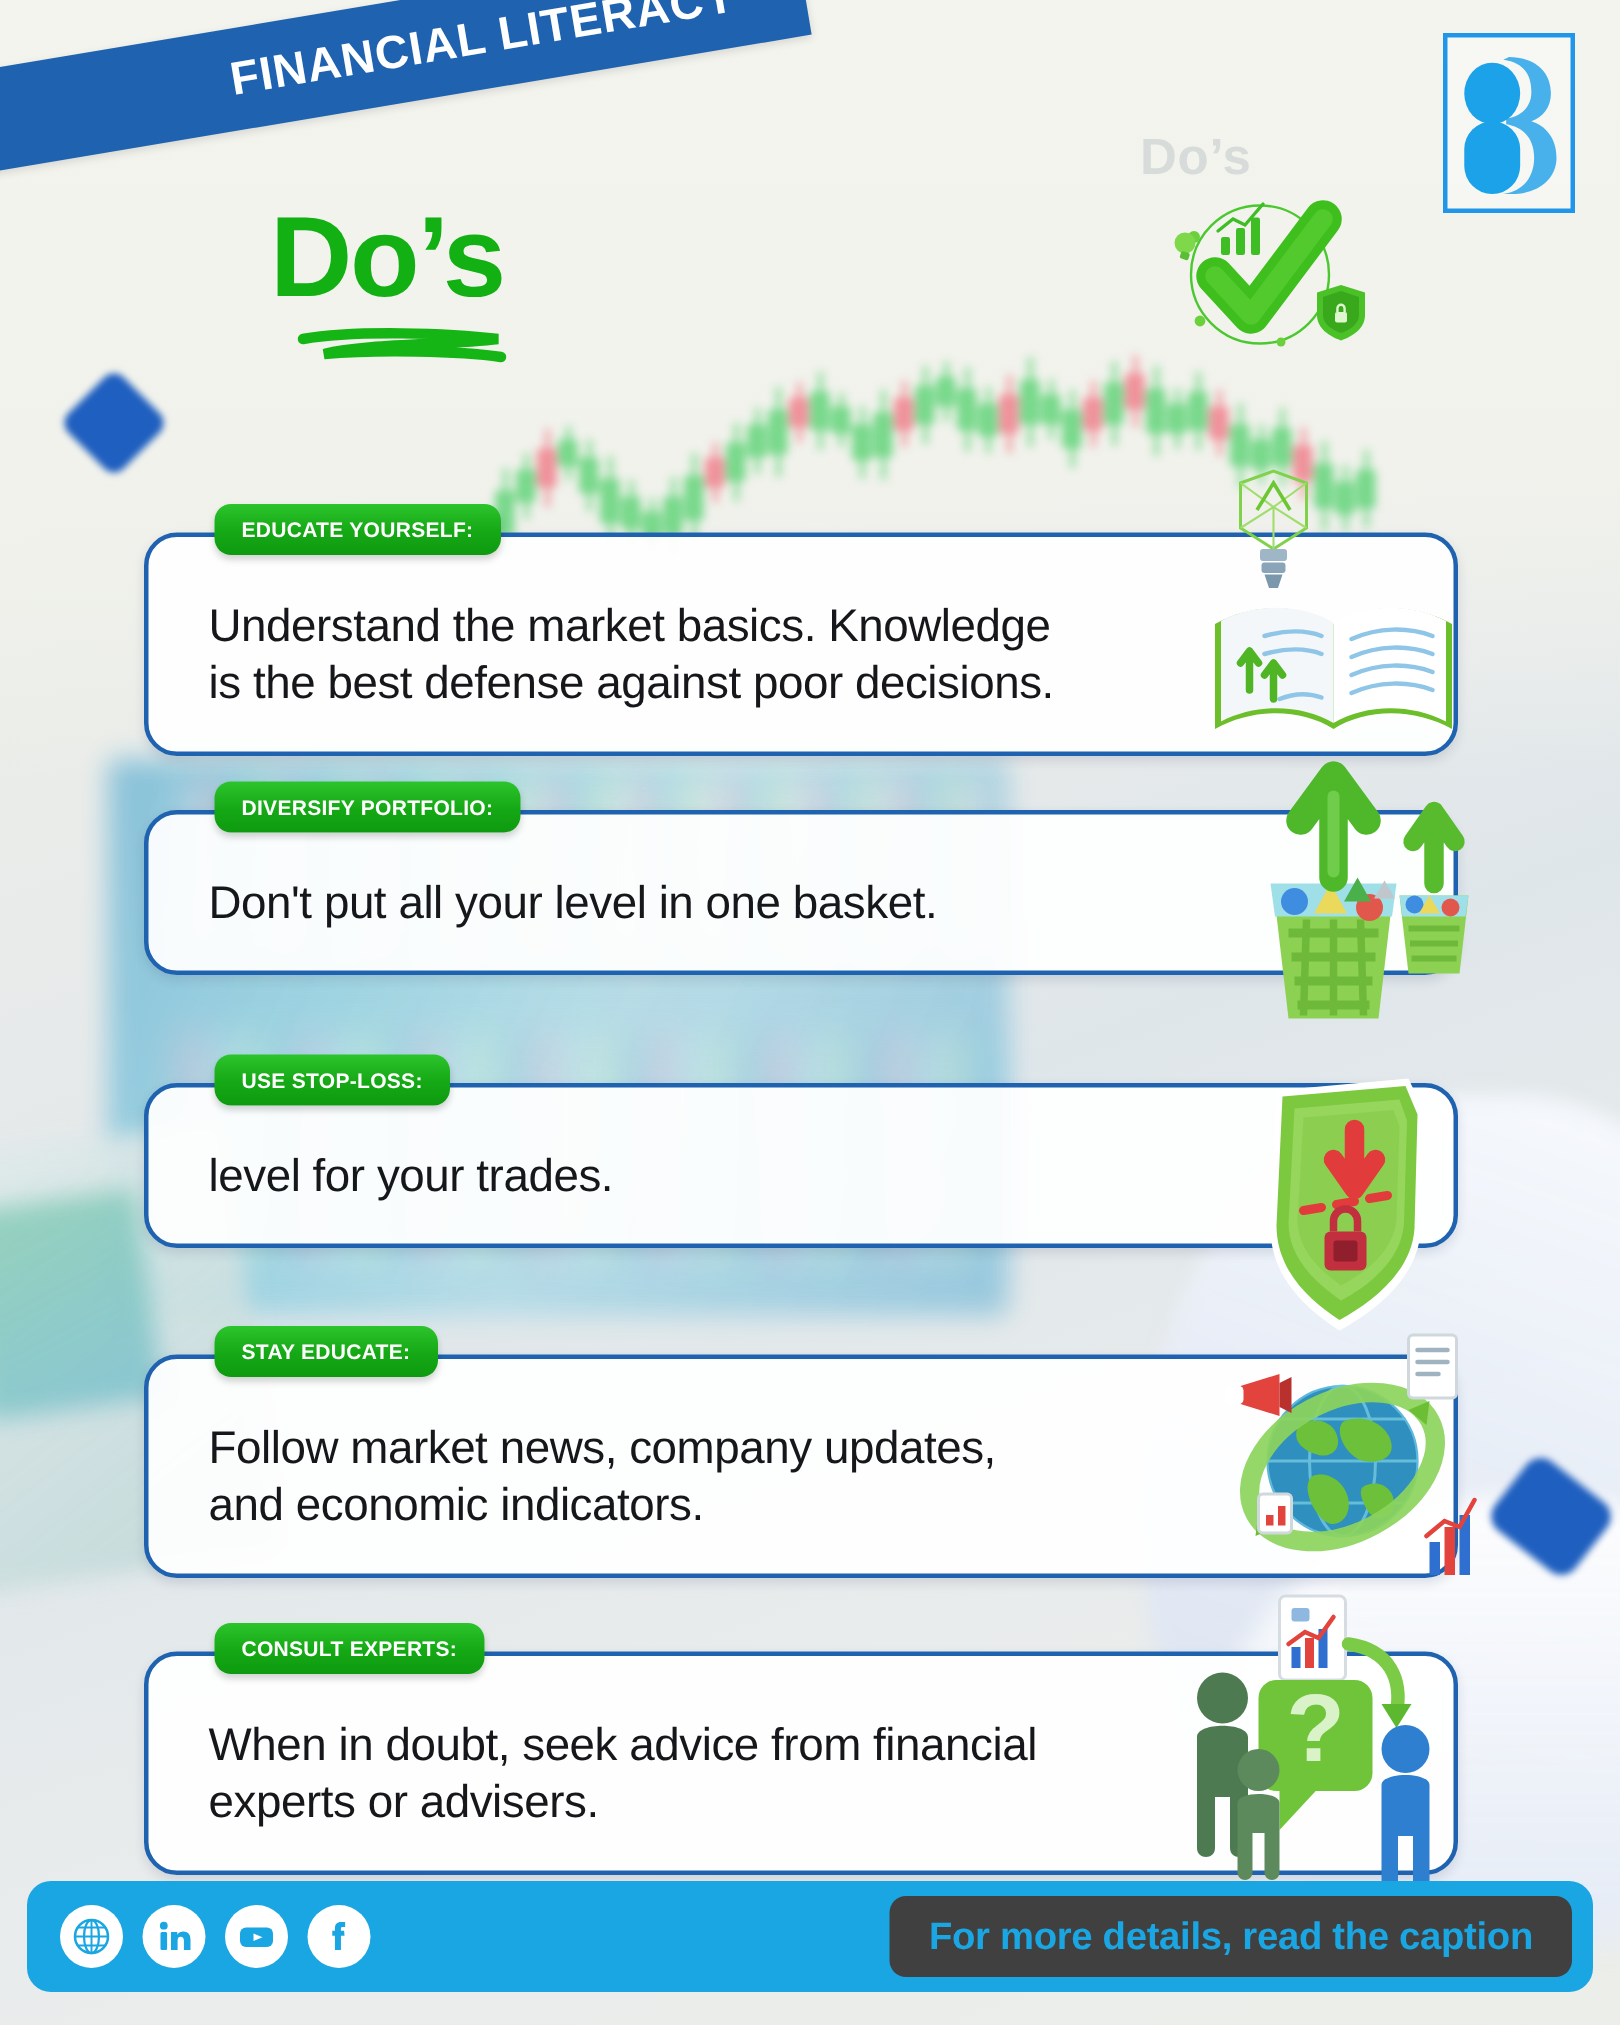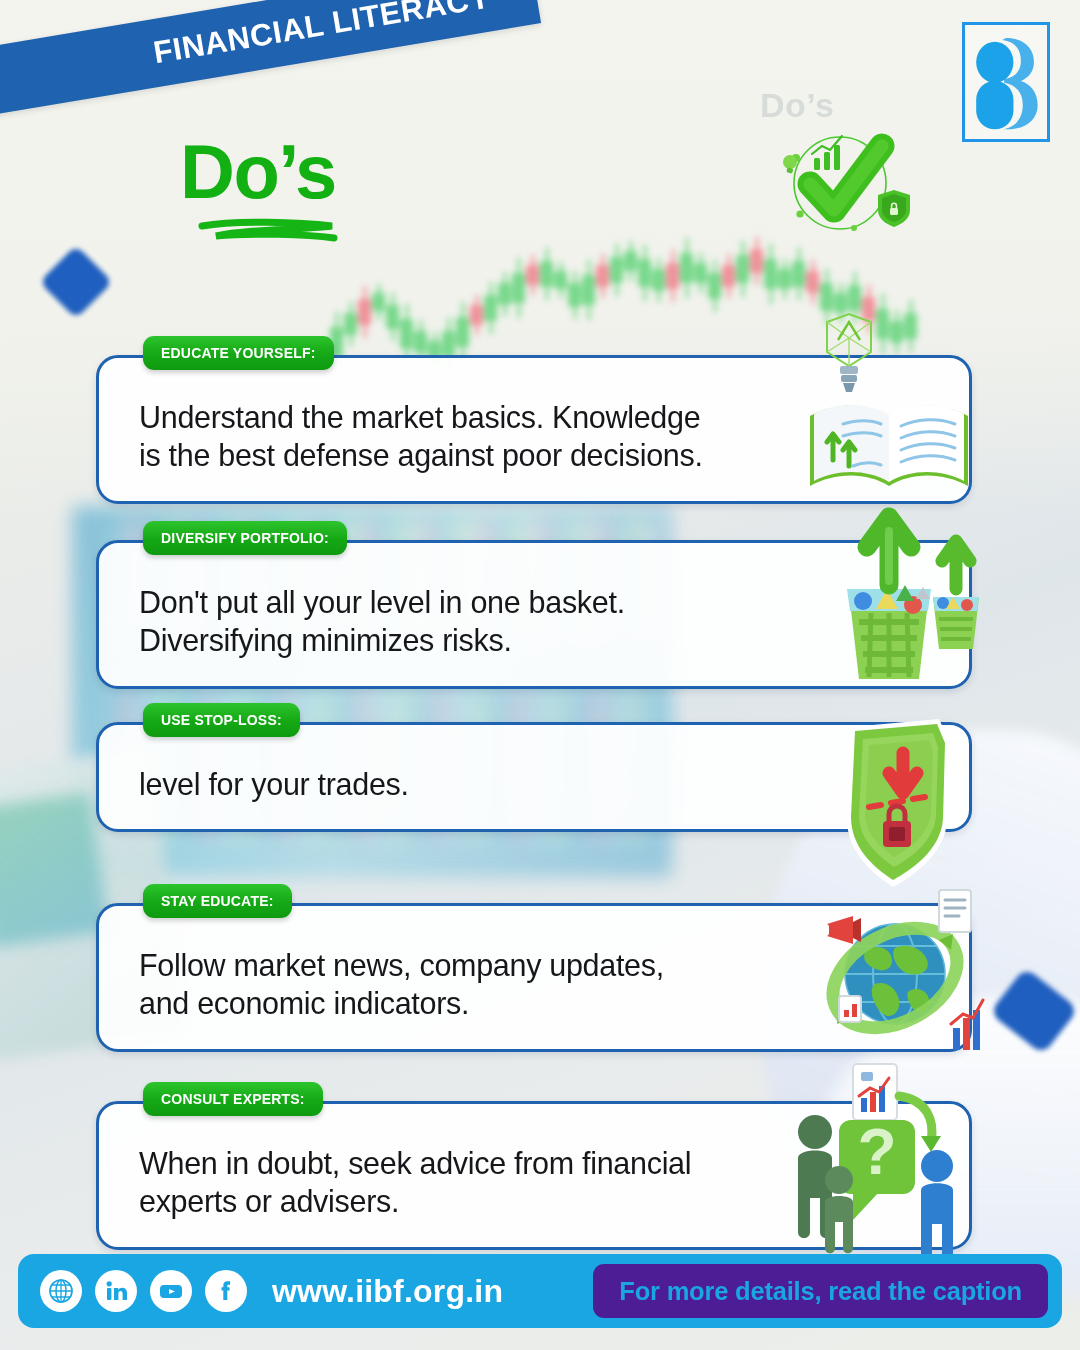--- a/index.html
+++ b/index.html
@@ -238,21 +238,21 @@
   .site-url {
     color: #ffffff;
     font-size: 32px;
     font-weight: bold;
     letter-spacing: .2px;
     margin-left: 12px;
     white-space: nowrap;
   }
   .caption-pill {
     margin-left: auto;
-    background: #4c1d95;
+    background: #404040;
     border-radius: 11px;
     height: 54px;
     display: flex; align-items: center; justify-content: center;
     padding: 0 26px;
   }
   .caption-pill span {
     color: #1aa6e2;
     font-size: 25.5px;
     font-weight: bold;
     letter-spacing: -.2px;
@@ -488,21 +488,20 @@
         <path d="M28 66 L28 42 M22 48 L28 40 L34 48" stroke="#4fb524" stroke-width="5" fill="none" stroke-linecap="round" stroke-linejoin="round"></path>
         <path d="M44 72 L44 50 M38 56 L44 48 L50 56" stroke="#4fb524" stroke-width="5" fill="none" stroke-linecap="round" stroke-linejoin="round"></path>
       </g>
     </svg>
   </div>
 
   <div class="card" style="top:540px;">
     <div class="badge">DIVERSIFY PORTFOLIO:</div>
     <div class="card-body">
       <div class="card-line">Don't put all your level in one basket.</div>
-      <div class="card-line">Diversifying minimizes risks.</div>
     </div>
     <svg class="card-icon" style="top:-42px; right:-22px;" viewBox="0 0 190 200">
 
       <path d="M132 96 L178 96 L172 148 L138 148 Z" fill="#8cd152"></path>
       <path d="M132 96 L178 96 L176 110 L134 110 Z" fill="#9fdfe8"></path>
       <g fill="#6fb93a">
         <rect x="138" y="116" width="34" height="4"></rect>
         <rect x="139" y="126" width="32" height="4"></rect>
         <rect x="140" y="136" width="30" height="4"></rect>
       </g>
@@ -661,19 +660,18 @@
       <svg width="26" height="26" viewBox="0 0 26 26">
         <rect x="2" y="7" width="22" height="13" rx="4" fill="#1aa6e2"></rect>
         <path d="M11 11 L17 13.5 L11 16 Z" fill="#ffffff"></path>
       </svg>
     </div>
     <div class="social">
       <svg width="24" height="24" viewBox="0 0 24 24">
         <path d="M15.4 8.2h-2.1V6.8c0-.7.2-1.1 1.2-1.1h1.6V2.3h-2.6c-3 0-4.2 1.6-4.2 4.2v1.7H7.5v3.3h1.8V21h4V11.5h2.4Z" fill="#1aa6e2"></path>
       </svg>
     </div>
-    <span class="site-url">www.iibf.org.in</span>
     <div class="caption-pill">
       <span>For more details, read the caption</span>
     </div>
   </div>
 
 </div>
 
 </body></html>

